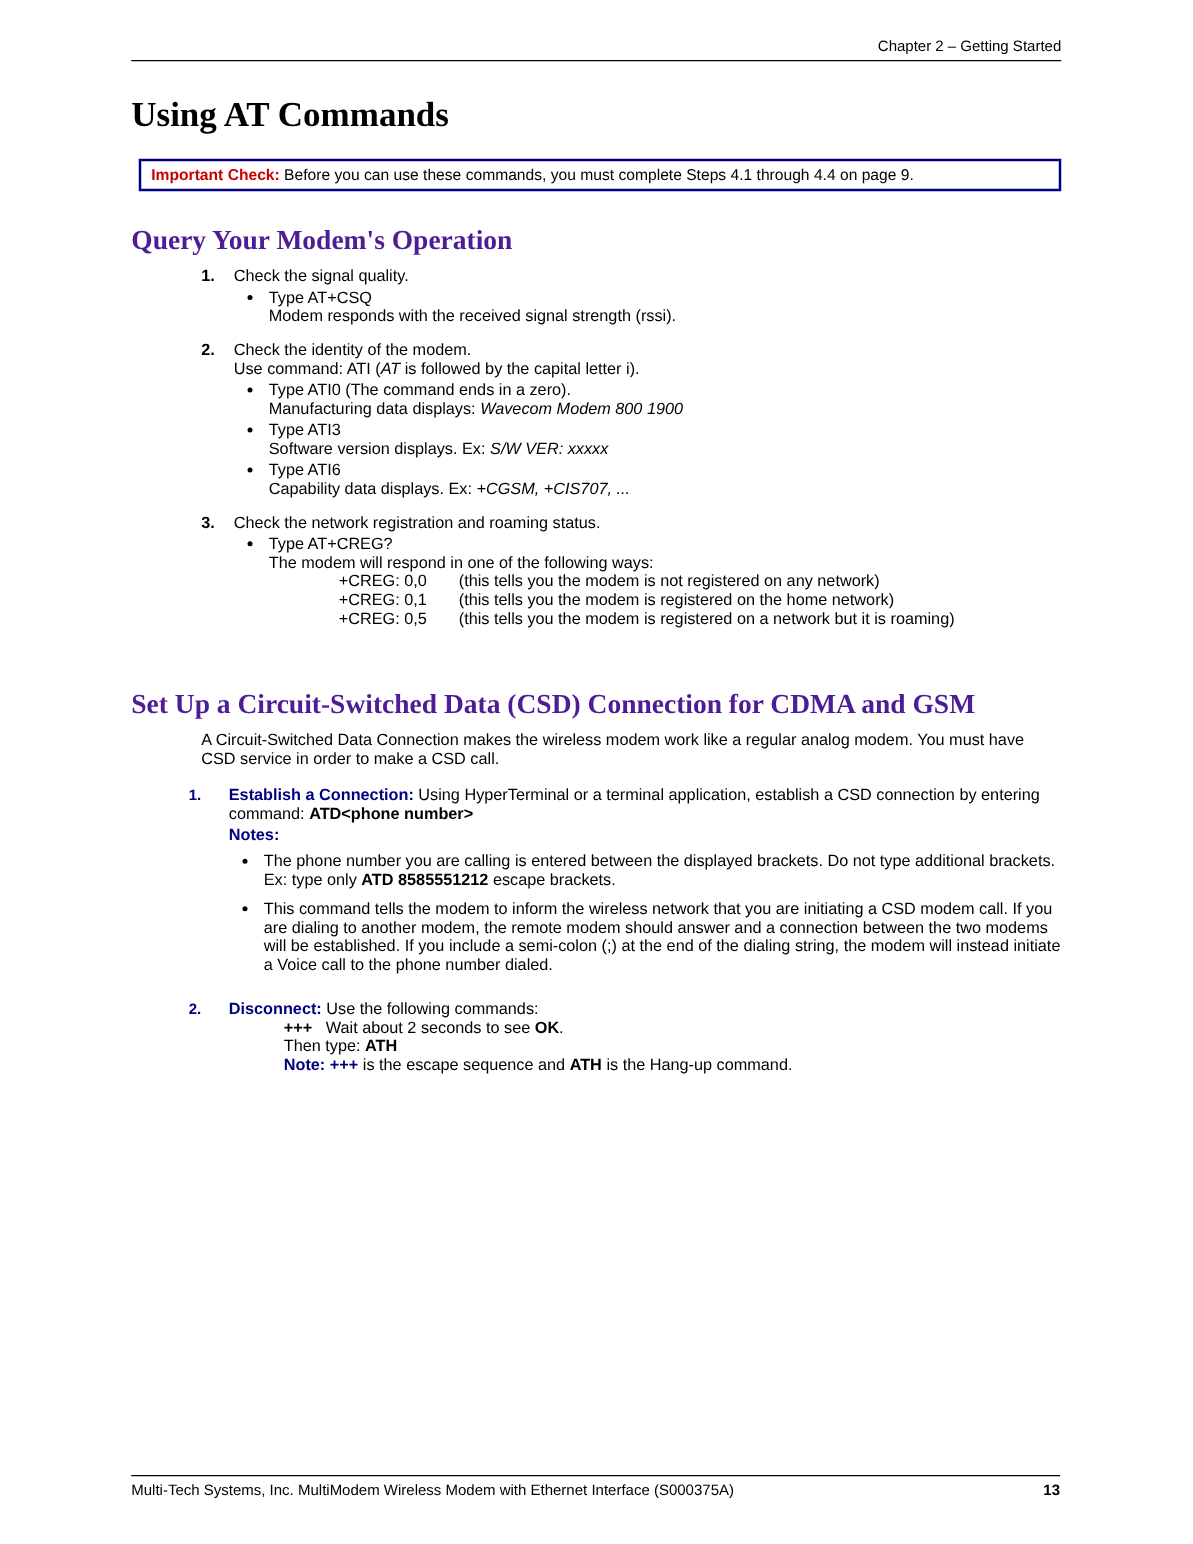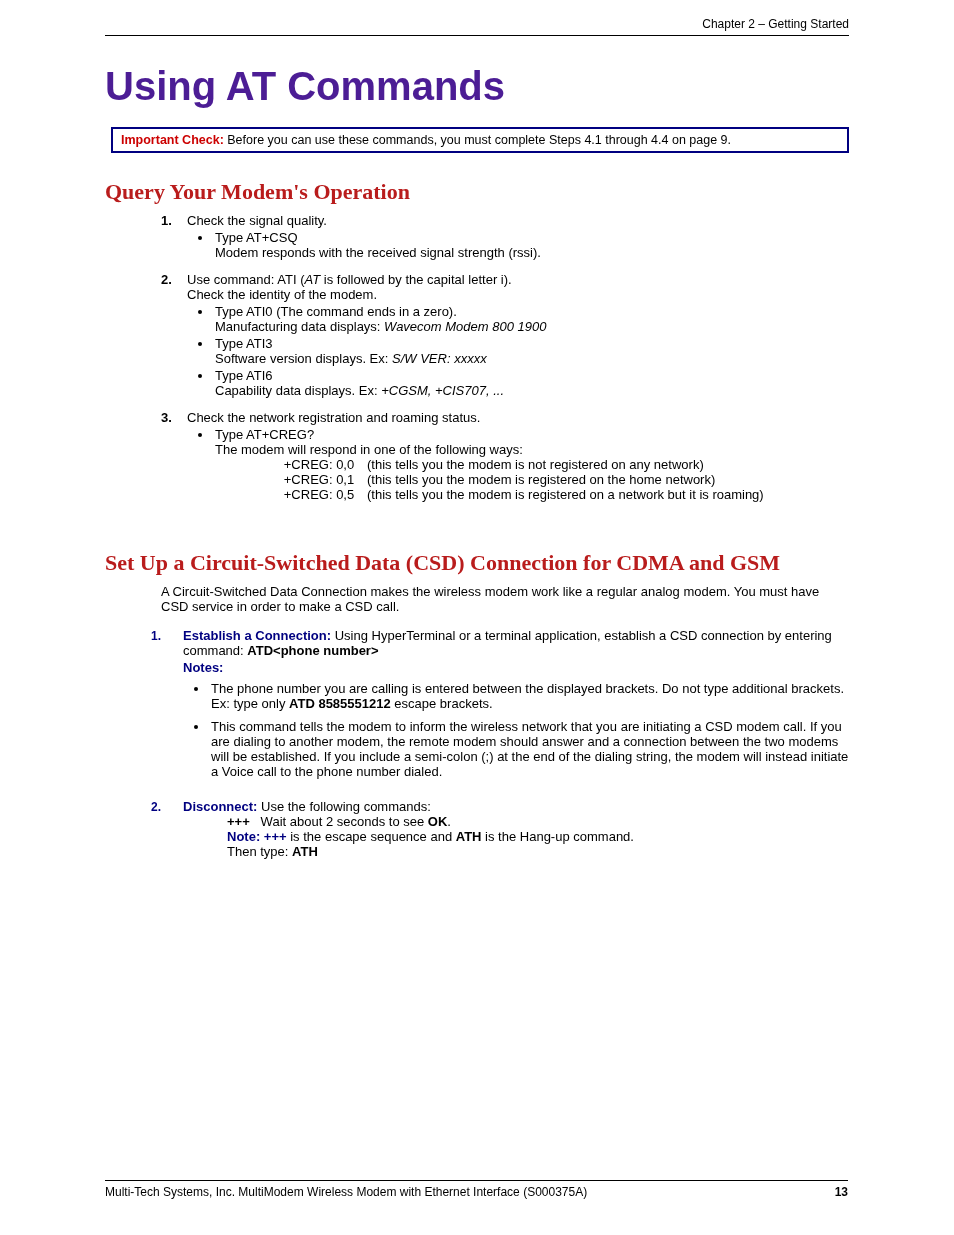--- a/index.html
+++ b/index.html
@@ -8,54 +8,54 @@
     font-family: Arial, Helvetica, sans-serif;
     font-size: 13px;
     color: #000;
     background: #fff;
   }
   .page {
     width: 954px;
     height: 1235px;
     position: relative;
     box-sizing: border-box;
-    padding: 17px 105px 40px 105px;
+    padding: 30px 105px 40px 105px;
   }
   .chapter-header {
     text-align: right;
     font-size: 12px;
     margin-bottom: 4px;
   }
   hr.top-rule {
     border: none;
     border-top: 1px solid #000;
     margin: 0 0 28px 0;
   }
   .h1 {
-    font-family: Liberation Sans, sans-serif;
-    font-weight: bold;
-    color: #4c1d95;
-    font-size: 40px;
+    font-family: Liberation Serif, serif;
+    font-weight: bold;
+    color: #000000;
+    font-size: 28px;
     margin: 0 0 18px 0;
   }
   .note-box {
     border: 2px solid #000080;
     padding: 4px 8px;
     margin-bottom: 26px;
     margin-left: 6px;
     font-size: 12.5px;
   }
   .note-red {
     color: #cc0000;
     font-weight: bold;
   }
   .h2 {
     font-family: Georgia, "Times New Roman", serif;
     font-weight: bold;
-    color: #b91c1c;
+    color: #4c1d95;
     font-size: 22px;
     margin: 0 0 8px 0;
   }
   .h2-csd {
     margin-top: 44px;
   }
   .body-block {
     margin-left: 56px;
   }
   .num-item {
@@ -80,21 +80,21 @@
     padding-left: 2px;
   }
   .italic { font-style: italic; }
   .bold { font-weight: bold; }
   .blue-bold { color: #000080; font-weight: bold; }
   .creg-table {
     margin-left: 56px;
     font-size: 13px;
   }
   .creg-row { display: flex; }
-  .creg-key { width: 96px; text-align: center; }
+  .creg-key { width: 96px; }
   .csd-intro {
     margin-left: 56px;
     margin-bottom: 14px;
     margin-top: 4px;
   }
   .csd-item {
     display: flex;
     margin-left: 46px;
     margin-bottom: 12px;
   }
@@ -163,24 +163,24 @@
             <span>Type AT+CSQ</span><br>
             <span>Modem responds with the received signal strength (rssi).</span>
           </li>
         </ul>
       </div>
     </div>
 
     <div class="num-item">
       <div class="num">2.</div>
       <div class="num-content">
+        <div>Check the identity of the modem.</div>
         <div>
           <span>Use command: ATI (</span><span class="italic">AT</span><span> is followed by the capital letter i).</span>
         </div>
-        <div>Check the identity of the modem.</div>
         <ul class="bullet-list">
           <li>
             <span>Type ATI0 (The command ends in a zero).</span><br>
             <span>Manufacturing data displays: </span><span class="italic">Wavecom Modem 800 1900</span>
           </li>
           <li>
             <span>Type ATI3</span><br>
             <span>Software version displays. Ex: </span><span class="italic">S/W VER: xxxxx</span>
           </li>
           <li>
@@ -246,24 +246,24 @@
     <div class="csd-num">2.</div>
     <div class="csd-content">
       <div>
         <span class="blue-bold">Disconnect:</span><span> Use the following commands:</span>
       </div>
       <div class="disconnect-lines">
         <div>
           <span class="bold">+++</span><span style="white-space:pre;">   Wait about 2 seconds to see </span><span class="bold">OK</span><span>.</span>
         </div>
         <div>
+          <span>Then type: </span><span class="bold">ATH</span>
+        </div>
+        <div>
           <span class="blue-bold">Note: +++</span><span> is the escape sequence and </span><span class="bold">ATH</span><span> is the Hang-up command.</span>
-        </div>
-        <div>
-          <span>Then type: </span><span class="bold">ATH</span>
         </div>
       </div>
     </div>
   </div>
 
   <div class="footer">
     <hr class="bottom-rule">
     <div class="footer-row">
       <span>Multi-Tech Systems, Inc. MultiModem Wireless Modem with Ethernet Interface (S000375A)</span>
       <span class="bold">13</span>

